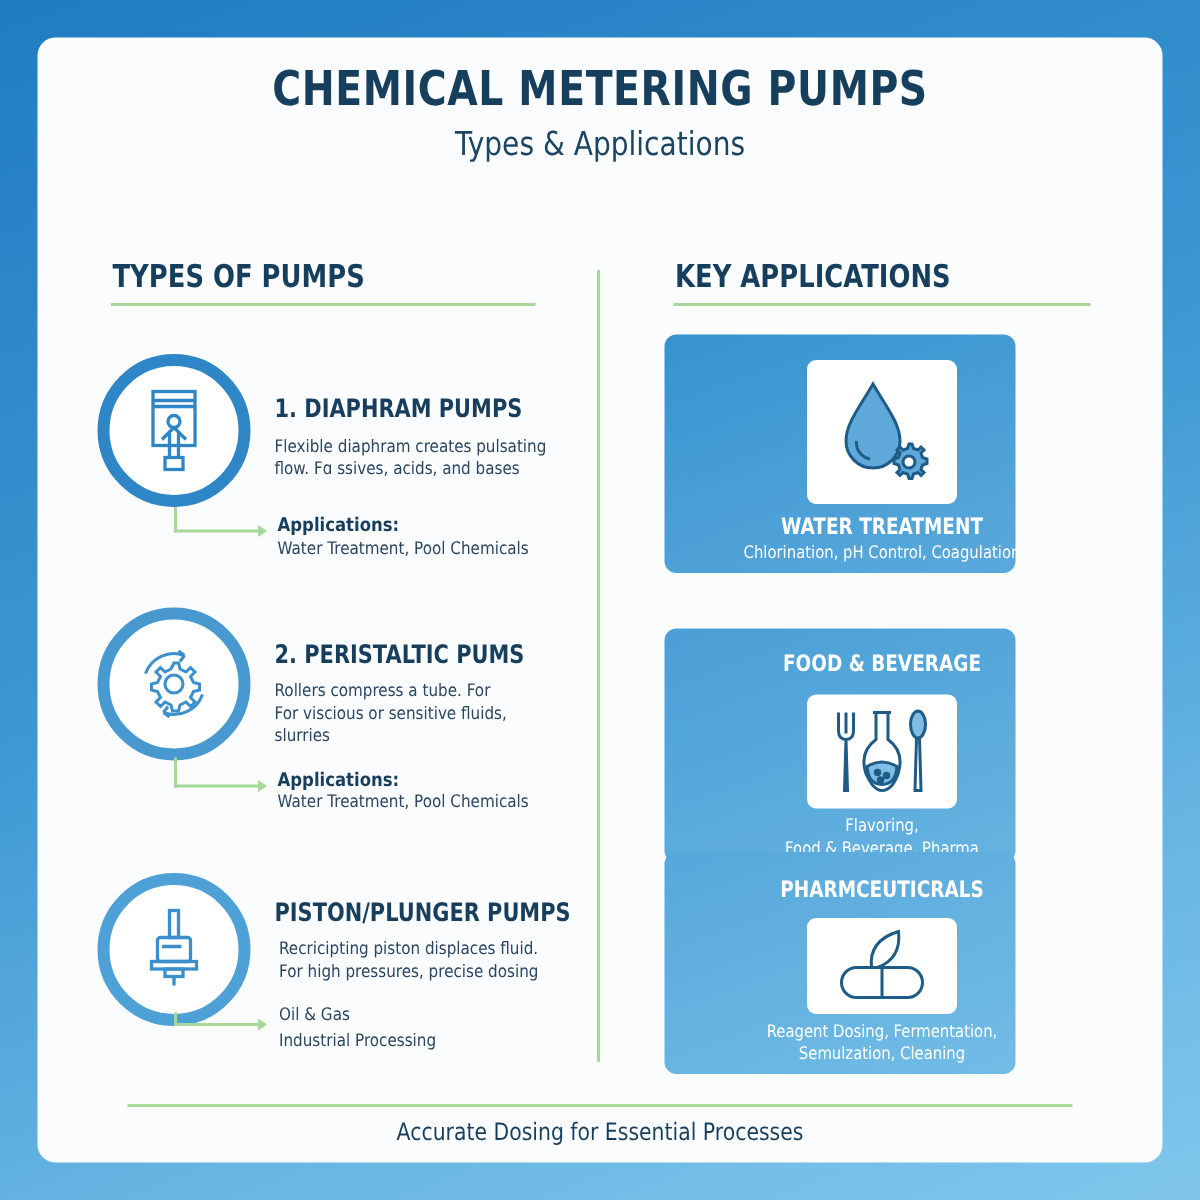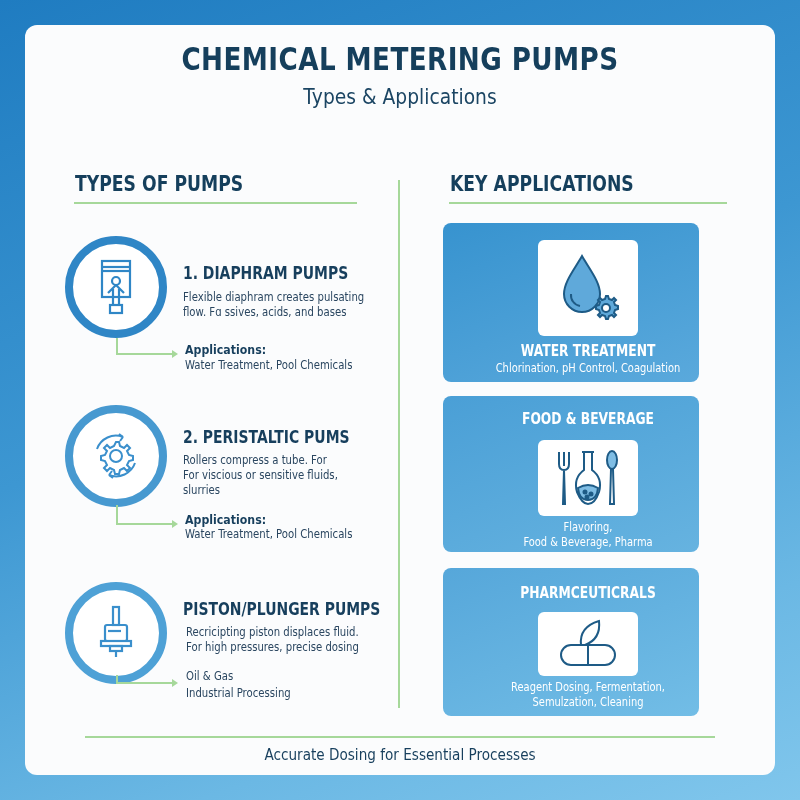--- a/index.html
+++ b/index.html
@@ -59,21 +59,21 @@
     white-space: nowrap;
   }
   .connector {
     position: absolute; border-left: 2px solid #a6d89a; border-bottom: 2px solid #a6d89a;
   }
   .connector::after {
     content: ""; position: absolute; right: -2px; bottom: -5px;
     border-left: 6px solid #a6d89a; border-top: 4px solid transparent; border-bottom: 4px solid transparent;
   }
   .app-card {
-    position: absolute; left: 443px; width: 256px; border-radius: 8px;
+    position: absolute; left: 443px; width: 234px; border-radius: 8px;
     color: #fff; text-align: center;
   }
   .app-card .icon-box {
     position: absolute; left: 95px; width: 100px; background: #fff; border-radius: 6px;
     display: flex; align-items: center; justify-content: center;
   }
   .app-title {
     position: absolute; left: 0; width: 290px; text-align: center;
     font-family: "DejaVu Sans", sans-serif; font-weight: bold; font-size: 15px;
     transform: scaleX(0.82); transform-origin: center; white-space: nowrap;
@@ -172,21 +172,21 @@
       <path d="M15 42 A11 11 0 0 0 24 54" stroke-width="2"></path>
       <circle cx="50" cy="56" r="5" fill="#fff"></circle>
       <path d="M50 44 l2 0 l1 3 l3 1 l2 -2 l2 2 l-2 2 l1 3 l3 1 l0 3 l-3 1 l-1 3 l2 2 l-2 2 l-2 -2 l-3 1 l-1 3 l-2 0 l-1 -3 l-3 -1 l-2 2 l-2 -2 l2 -2 l-1 -3 l-3 -1 l0 -3 l3 -1 l1 -3 l-2 -2 l2 -2 l2 2 l3 -1 z" fill="#5fa9da"></path>
       <circle cx="50" cy="56" r="4" fill="#fff"></circle>
     </svg>
   </div>
   <div class="app-title" style="top:119px;">WATER TREATMENT</div>
   <div class="app-sub" style="top:138px;">Chlorination, pH Control, Coagulation</div>
 </div>
 
-<div class="app-card" style="top:396px; height:156px; background:linear-gradient(160deg,#4a9fd6,#66b3e0);">
+<div class="app-card" style="top:419px; height:156px; background:linear-gradient(160deg,#4a9fd6,#66b3e0);">
   <div class="app-title" style="top:14px;">FOOD &amp; BEVERAGE</div>
   <div class="icon-box" style="top:44px; height:76px;">
     <svg width="66" height="60" viewBox="0 0 66 60" fill="none" stroke="#1e5b86" stroke-width="2">
       <path d="M4 4 L4 16 Q4 22 9 22 Q14 22 14 16 L14 4 M9 4 L9 18 M9 22 L8 56 L10 56 L9 22"></path>
       <path d="M27 4 L39 4 M29 4 L29 22 Q18 30 22 44 Q27 56 33 56 Q40 56 44 44 Q48 30 37 22 L37 4"></path>
       <path d="M23 40 Q33 34 43 40 Q42 52 33 52 Q24 52 23 40 Z" fill="#7fbde4"></path>
       <circle cx="30" cy="44" r="1.5" fill="#1e5b86"></circle>
         <circle cx="36" cy="46" r="1.5" fill="#1e5b86"></circle>
         <circle cx="32" cy="49" r="1.5" fill="#1e5b86"></circle>
       <ellipse cx="57" cy="12" rx="5" ry="9" fill="#7fbde4"></ellipse>

